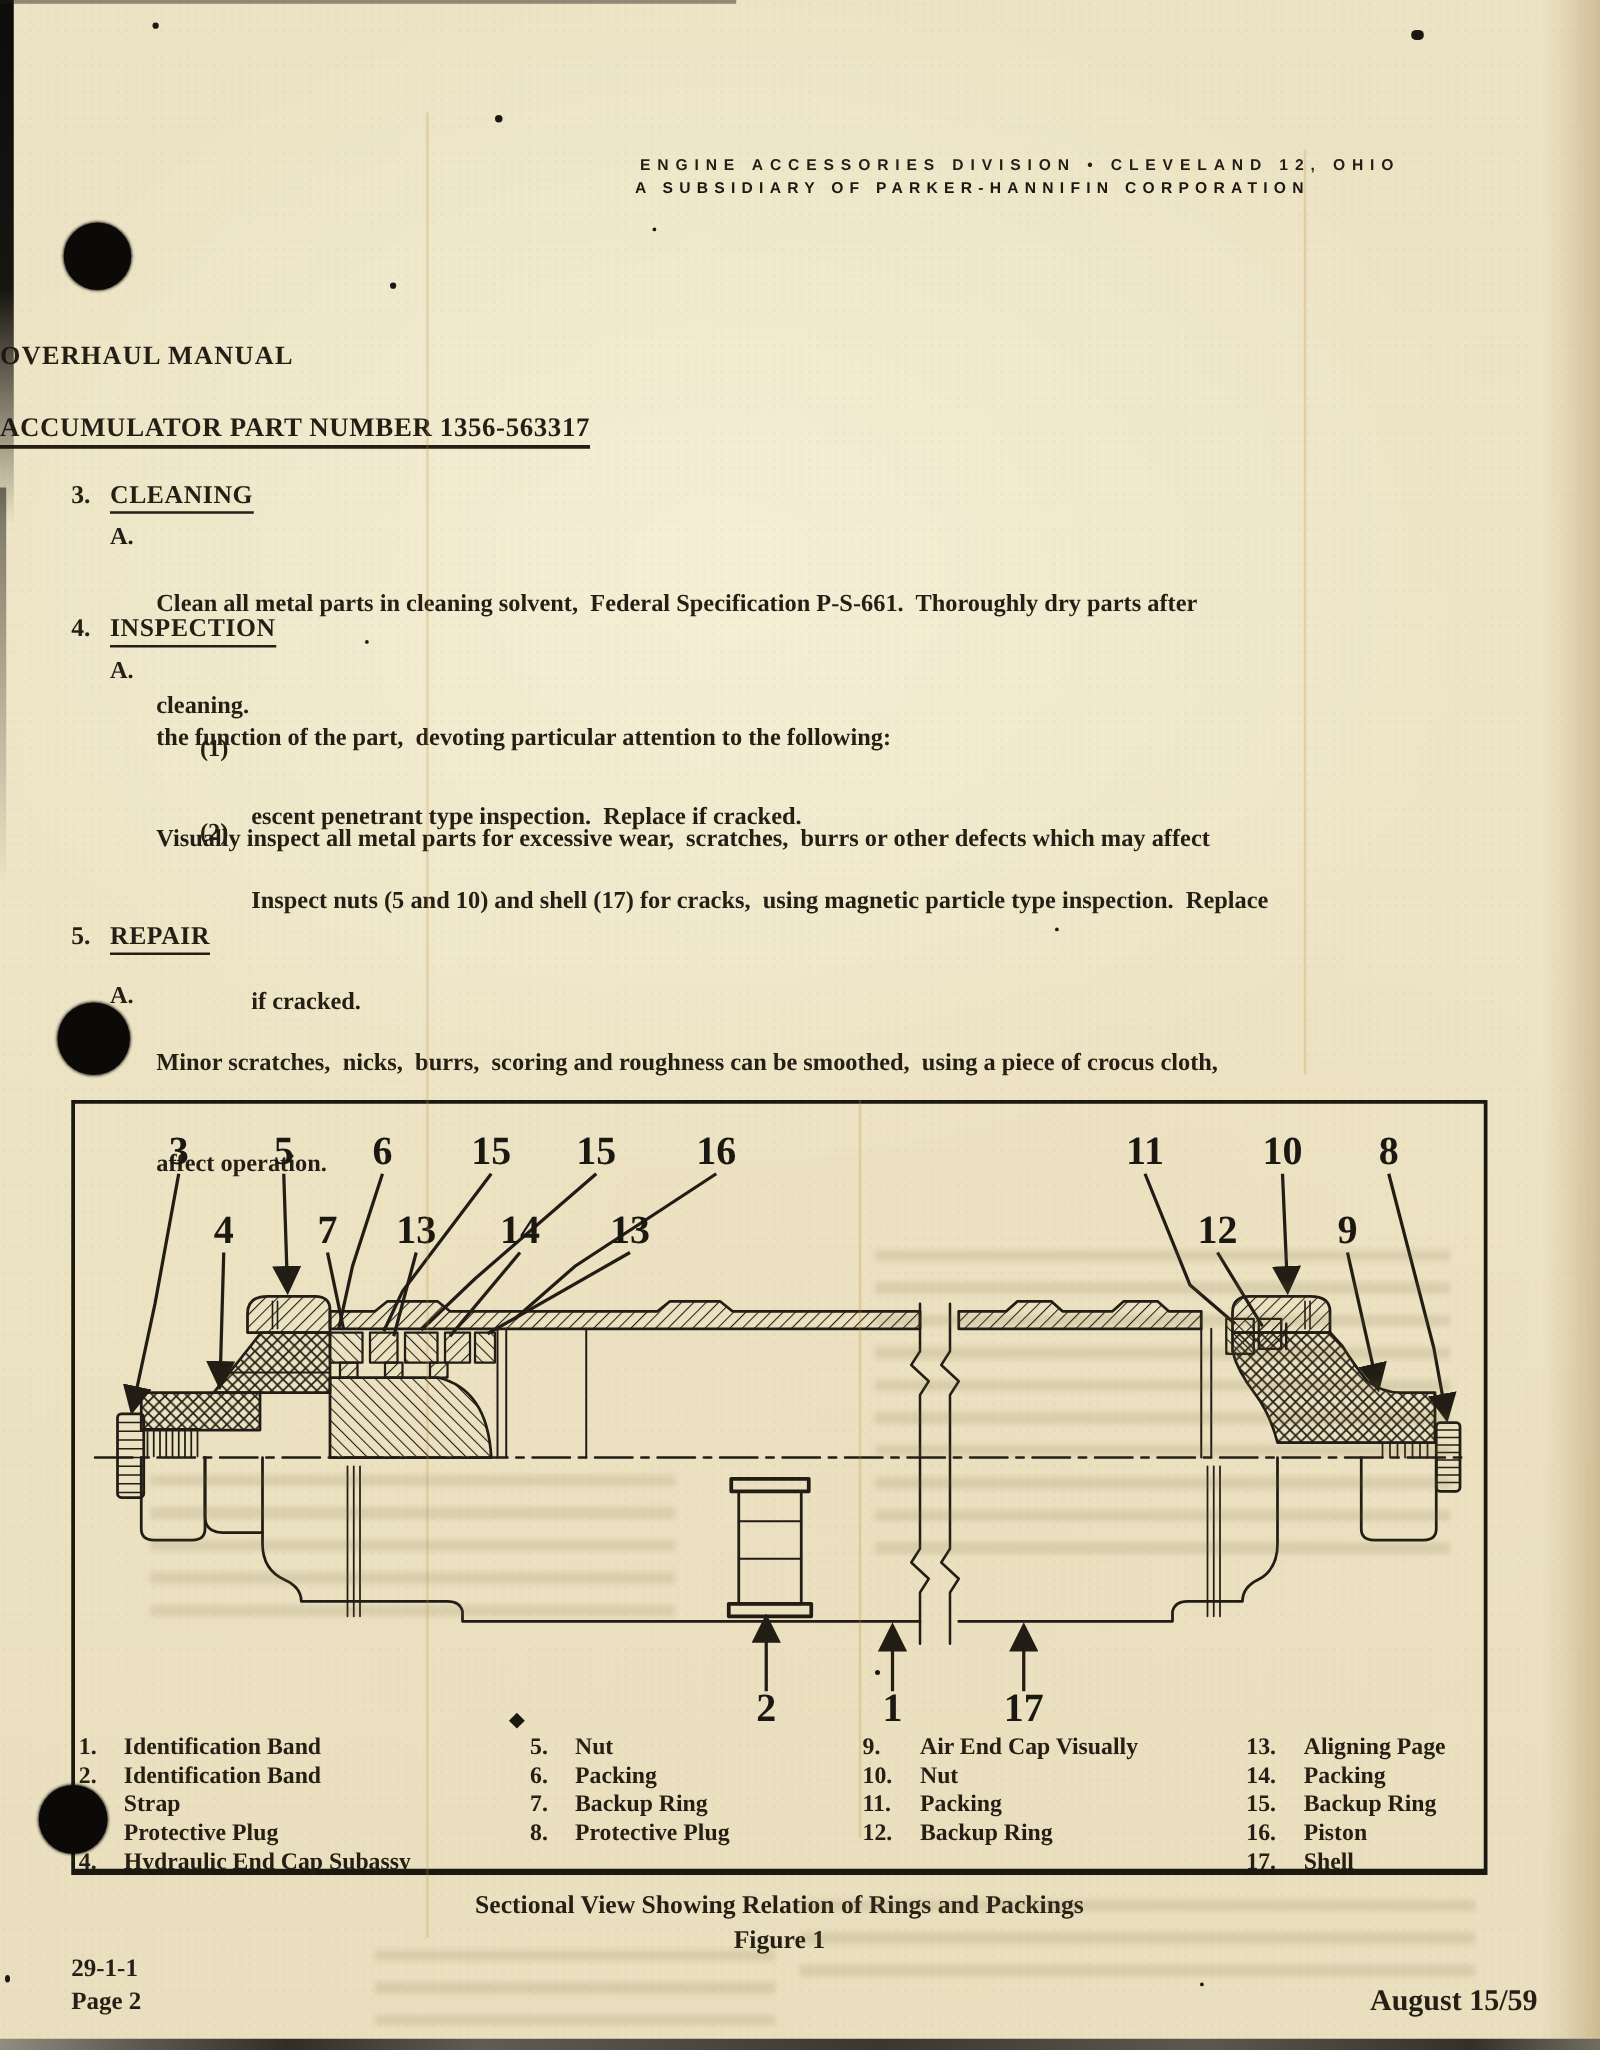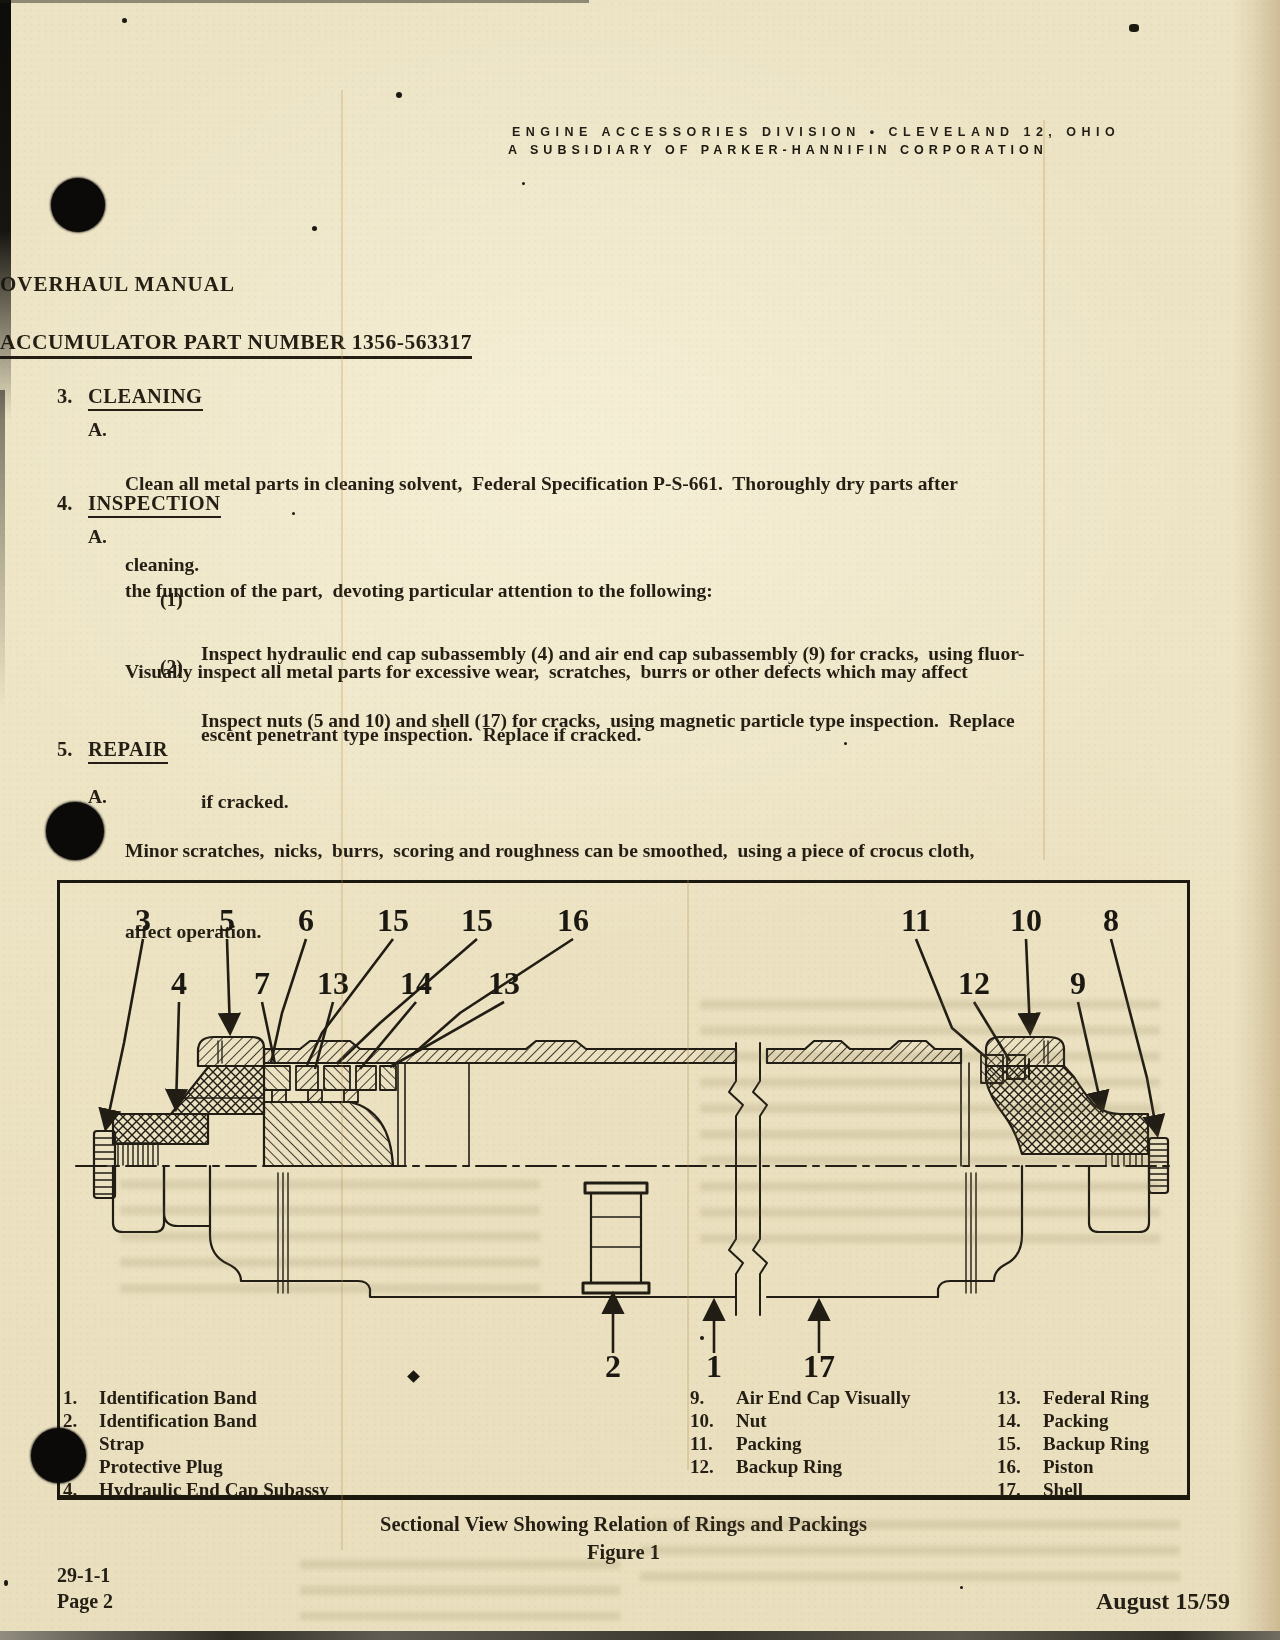--- a/index.html
+++ b/index.html
@@ -95,21 +95,20 @@
   <div class="para pA" style="top:523px">
     <span class="plabel">A.</span>
     <div class="plines">
       <div>the function of the part,  devoting particular attention to the following:</div>
       <div>Visually inspect all metal parts for excessive wear,  scratches,  burrs or other defects which may affect</div>
     </div>
   </div>
   <div class="para pN" style="top:586px">
     <span class="plabel">(1)</span>
     <div class="plines">
-      <div>Inspect hydraulic end cap subassembly (4) and air end cap subassembly (9) for cracks,  using fluor-</div>
       <div>escent penetrant type inspection.  Replace if cracked.</div>
     </div>
   </div>
   <div class="para pN" style="top:653px">
     <span class="plabel">(2)</span>
     <div class="plines">
       <div>Inspect nuts (5 and 10) and shell (17) for cracks,  using magnetic particle type inspection.  Replace</div>
       <div>if cracked.</div>
     </div>
   </div>
@@ -272,28 +271,34 @@
     </svg>
 
     <div id="fig-legend">
         <div class="lcol c1" style="left: 3px;">
           <div class="lrow"><span class="lnum">1.</span><span>Identification Band</span></div>
           <div class="lrow"><span class="lnum">2.</span><span>Identification Band</span></div>
           <div class="lrow"><span class="lnum"></span><span>Strap</span></div>
           <div class="lrow"><span class="lnum">3.</span><span>Protective Plug</span></div>
           <div class="lrow"><span class="lnum">4.</span><span>Hydraulic End Cap Subassy</span></div>
         </div>
+        <div class="lcol c2" style="left: 364px;">
+          <div class="lrow"><span class="lnum">5.</span><span>Nut</span></div>
+          <div class="lrow"><span class="lnum">6.</span><span>Packing</span></div>
+          <div class="lrow"><span class="lnum">7.</span><span>Backup Ring</span></div>
+          <div class="lrow"><span class="lnum">8.</span><span>Protective Plug</span></div>
+        </div>
         <div class="lcol c3" style="left: 630px;">
           <div class="lrow"><span class="lnum">9.</span><span>Air End Cap Visually</span></div>
           <div class="lrow"><span class="lnum">10.</span><span>Nut</span></div>
           <div class="lrow"><span class="lnum">11.</span><span>Packing</span></div>
           <div class="lrow"><span class="lnum">12.</span><span>Backup Ring</span></div>
         </div>
         <div class="lcol c4" style="left: 937px;">
-          <div class="lrow"><span class="lnum">13.</span><span>Federal Ring</span></div>
+          <div class="lrow"><span class="lnum">13.</span><span>Aligning Page</span></div>
           <div class="lrow"><span class="lnum">14.</span><span>Packing</span></div>
           <div class="lrow"><span class="lnum">15.</span><span>Backup Ring</span></div>
           <div class="lrow"><span class="lnum">16.</span><span>Piston</span></div>
           <div class="lrow"><span class="lnum">17.</span><span>Shell</span></div>
         </div>
       </div>
   </div>
 
   <div class="figcap">Sectional View Showing Relation of Rings and Packings</div>
   <div class="figlbl">Figure 1</div>

